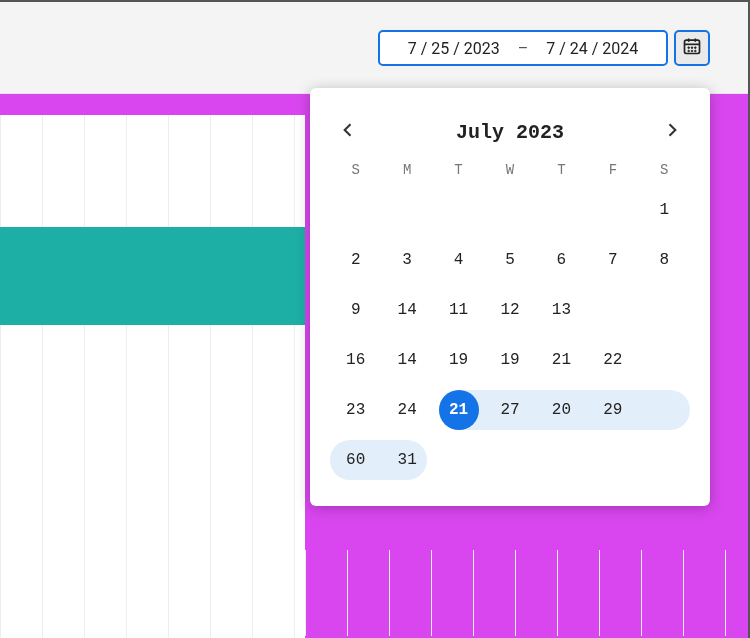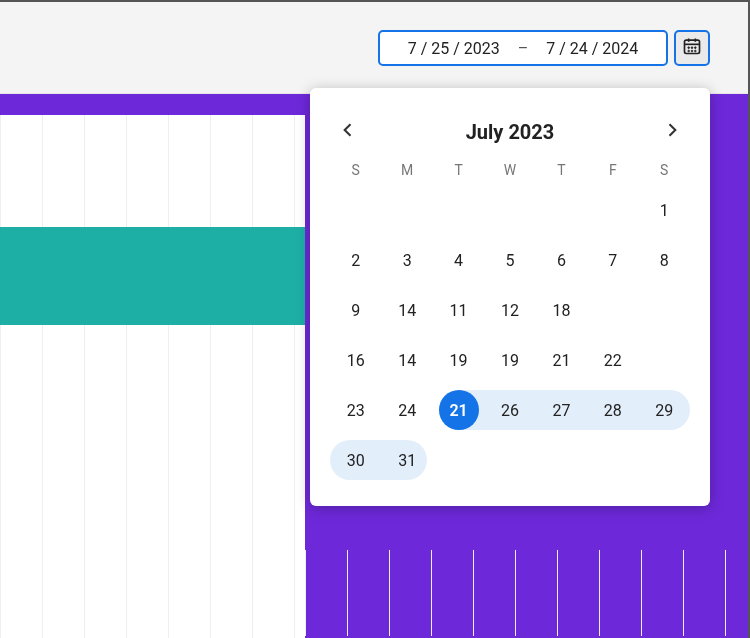--- a/index.html
+++ b/index.html
@@ -9,21 +9,21 @@
     background: #fff;
     color: #222;
   }
   .viewport {
     width: 750px;
     height: 638px;
     position: relative;
     border: 2px solid #555;
     border-left: none;
     border-bottom: none;
-    background: #6d28d9;
+    background: #d946ef;
     overflow: hidden;
   }
   .topbar {
     position: absolute;
     top: 0; left: 0; right: 0;
     height: 92px;
     background: #f4f4f4;
     border-bottom: 1px solid #e6e6e6;
   }
   .date-picker-wrap {
@@ -102,20 +102,21 @@
   
   .popover {
     position: absolute;
     top: 86px;
     left: 310px;
     width: 400px;
     background: #fff;
     border-radius: 6px;
     box-shadow: 0 2px 14px rgba(0,0,0,0.25);
     padding: 22px 20px 26px 20px;
+    font-family: Liberation Mono, monospace;
   }
   .cal-header {
     display: flex;
     align-items: center;
     justify-content: space-between;
     padding: 6px 2px 14px 2px;
   }
   .cal-title {
     font-weight: 700;
     font-size: 20px;
@@ -309,21 +310,21 @@
           <div class="day">
             <span class="num">14</span>
           </div>
           <div class="day">
             <span class="num">11</span>
           </div>
           <div class="day">
             <span class="num">12</span>
           </div>
           <div class="day">
-            <span class="num">18</span>
+            <span class="num">13</span>
           </div>
         </div>
         <div class="week">
           <div class="day">
             <span class="num">16</span>
           </div>
           <div class="day">
             <span class="num">14</span>
           </div>
           <div class="day">
@@ -345,36 +346,33 @@
             <span class="num">23</span>
           </div>
           <div class="day">
             <span class="num">24</span>
           </div>
           <div class="day sel">
             <div class="sel-circle"></div>
             <span class="num">21</span>
           </div>
           <div class="day">
-            <span class="num">26</span>
-          </div>
-          <div class="day">
             <span class="num">27</span>
           </div>
           <div class="day">
-            <span class="num">28</span>
+            <span class="num">20</span>
           </div>
           <div class="day">
             <span class="num">29</span>
           </div>
         </div>
         <div class="week">
           <div class="range-bg" style="left: 0px; width: 97.1429px; border-radius: 20px;"></div>
           <div class="day">
-            <span class="num">30</span>
+            <span class="num">60</span>
           </div>
           <div class="day">
             <span class="num">31</span>
           </div>
           <div class="day">
             <span class="num"></span>
           </div>
           <div class="day">
             <span class="num"></span>
           </div>

